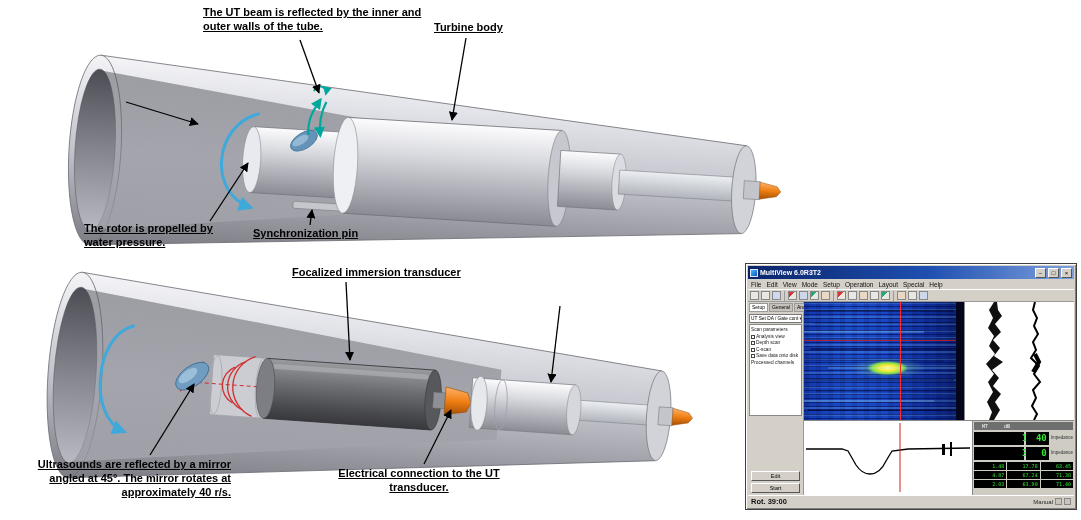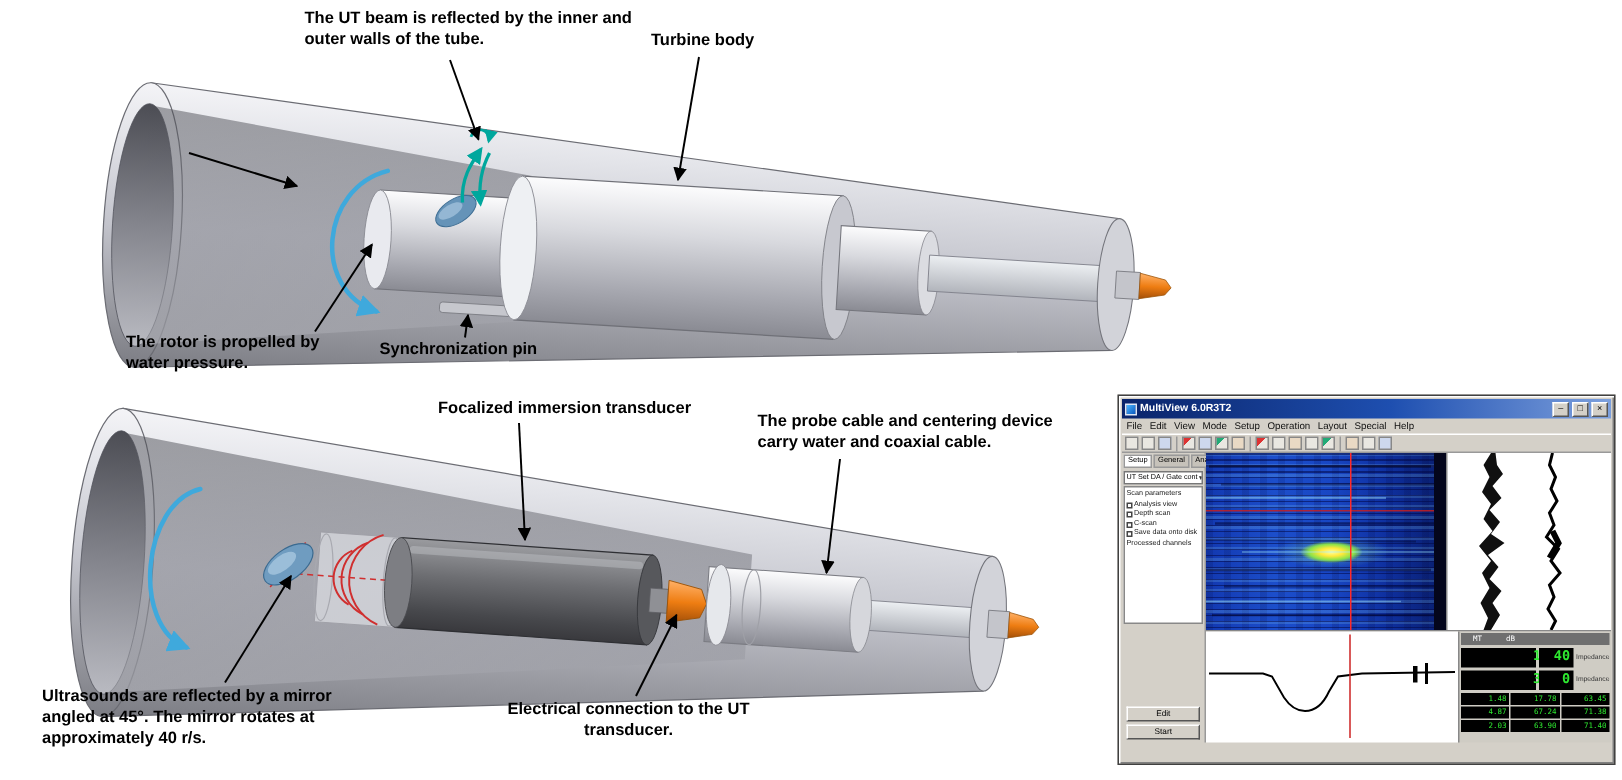--- a/index.html
+++ b/index.html
@@ -7,29 +7,30 @@
     width:1081px;height:520px;background:#fff;position:relative;overflow:hidden;
     font-family:"Liberation Sans",sans-serif;
   }
   .stage{position:absolute;inset:0;}
   svg.art{position:absolute;left:0;top:0;}
 
   
   .lbl{
     position:absolute;font-weight:bold;font-size:11px;line-height:1.25;color:#000;
     white-space:pre-line;
+    text-decoration:underline;
   }
   .lbl-utbeam{left:203px;top:6px;width:250px;}
   .lbl-turbine{left:434px;top:21px;width:110px;}
   .lbl-flooded{left:36px;top:87px;width:110px;}
   .lbl-rotor{left:84px;top:222px;width:160px;}
   .lbl-sync{left:253px;top:227px;width:140px;}
   .lbl-transducer{left:292px;top:266px;width:200px;}
   .lbl-probecable{left:505px;top:275px;width:225px;}
-  .lbl-ultrasound{left:28px;top:458px;width:215px;}
+  .lbl-ultrasound{left:16px;top:458px;width:215px;text-align:right;}
   .lbl-electrical{left:329px;top:467px;width:180px;text-align:center;}
 
   
   .win{
     position:absolute;left:745px;top:263px;width:330px;height:245px;
     background:#d4d0c8;border:1px solid #404040;
     box-shadow:inset 1px 1px 0 #fff, inset -1px -1px 0 #808080;
   }
   .win *{box-sizing:border-box;}
   .titlebar{position:absolute;left:2px;top:2px;right:2px;height:13px;
@@ -238,22 +239,20 @@
     </g>
   </svg>
 
   <div class="lbl lbl-utbeam">The UT beam is reflected by the inner and
 outer walls of the tube.</div>
   <div class="lbl lbl-turbine">Turbine body</div>
   <div class="lbl lbl-rotor">The rotor is propelled by
 water pressure.</div>
   <div class="lbl lbl-sync">Synchronization pin</div>
   <div class="lbl lbl-transducer">Focalized immersion transducer</div>
-  <div class="lbl lbl-probecable">The probe cable and centering device
-carry water and coaxial cable.</div>
   <div class="lbl lbl-ultrasound">Ultrasounds are reflected by a mirror
 angled at 45°. The mirror rotates at
 approximately 40 r/s.</div>
   <div class="lbl lbl-electrical">Electrical connection to the UT
 transducer.</div>
 
   <div class="win">
 
     <div class="titlebar">
       <span class="title-icon"></span>
@@ -397,14 +396,22 @@
               <span class="lcd sm">71.38</span>
               <span class="lcd sm">2.03</span>
               <span class="lcd sm">63.90</span>
               <span class="lcd sm">71.40</span>
             </div>
           </div>
         </div>
       </div>
     </div>
 
+    <div class="statusbar">
+      <span class="status-left">Rot. 39:00</span>
+      <span class="status-right">
+        <span>Manual</span>
+        <span class="sq"></span>
+        <span class="sq"></span>
+      </span>
+    </div>
   </div>
 </div>
 
 </body></html>

